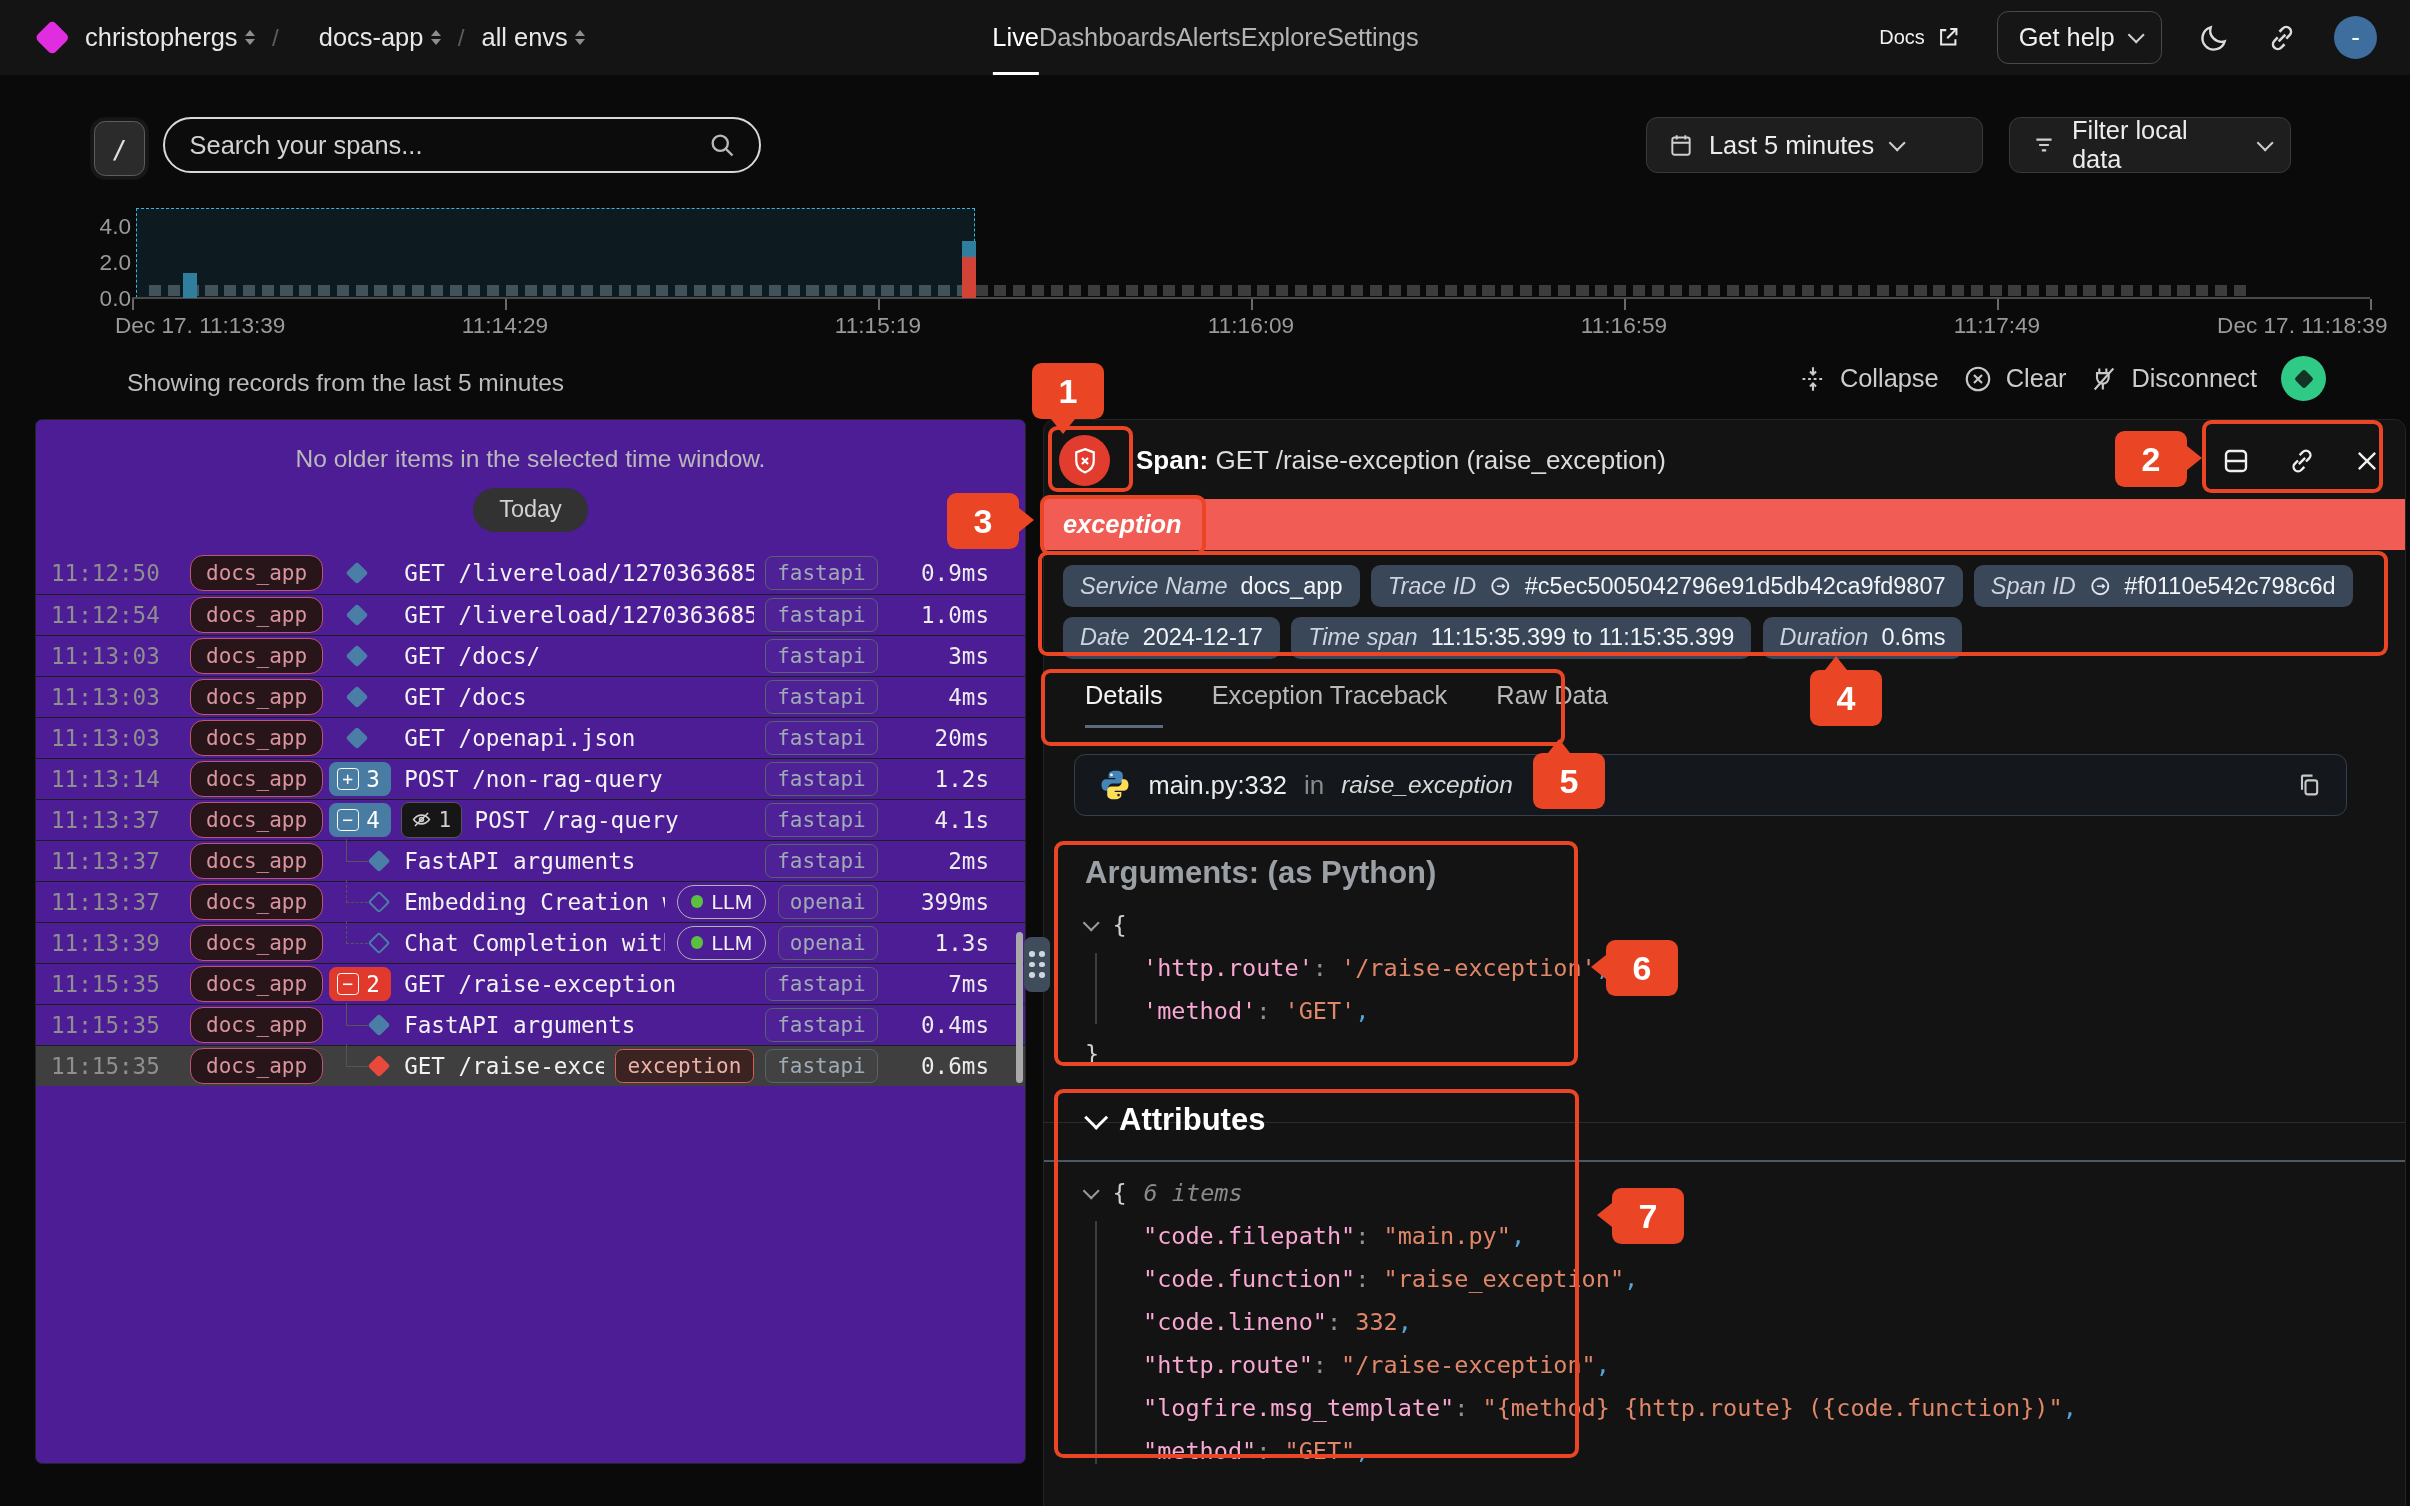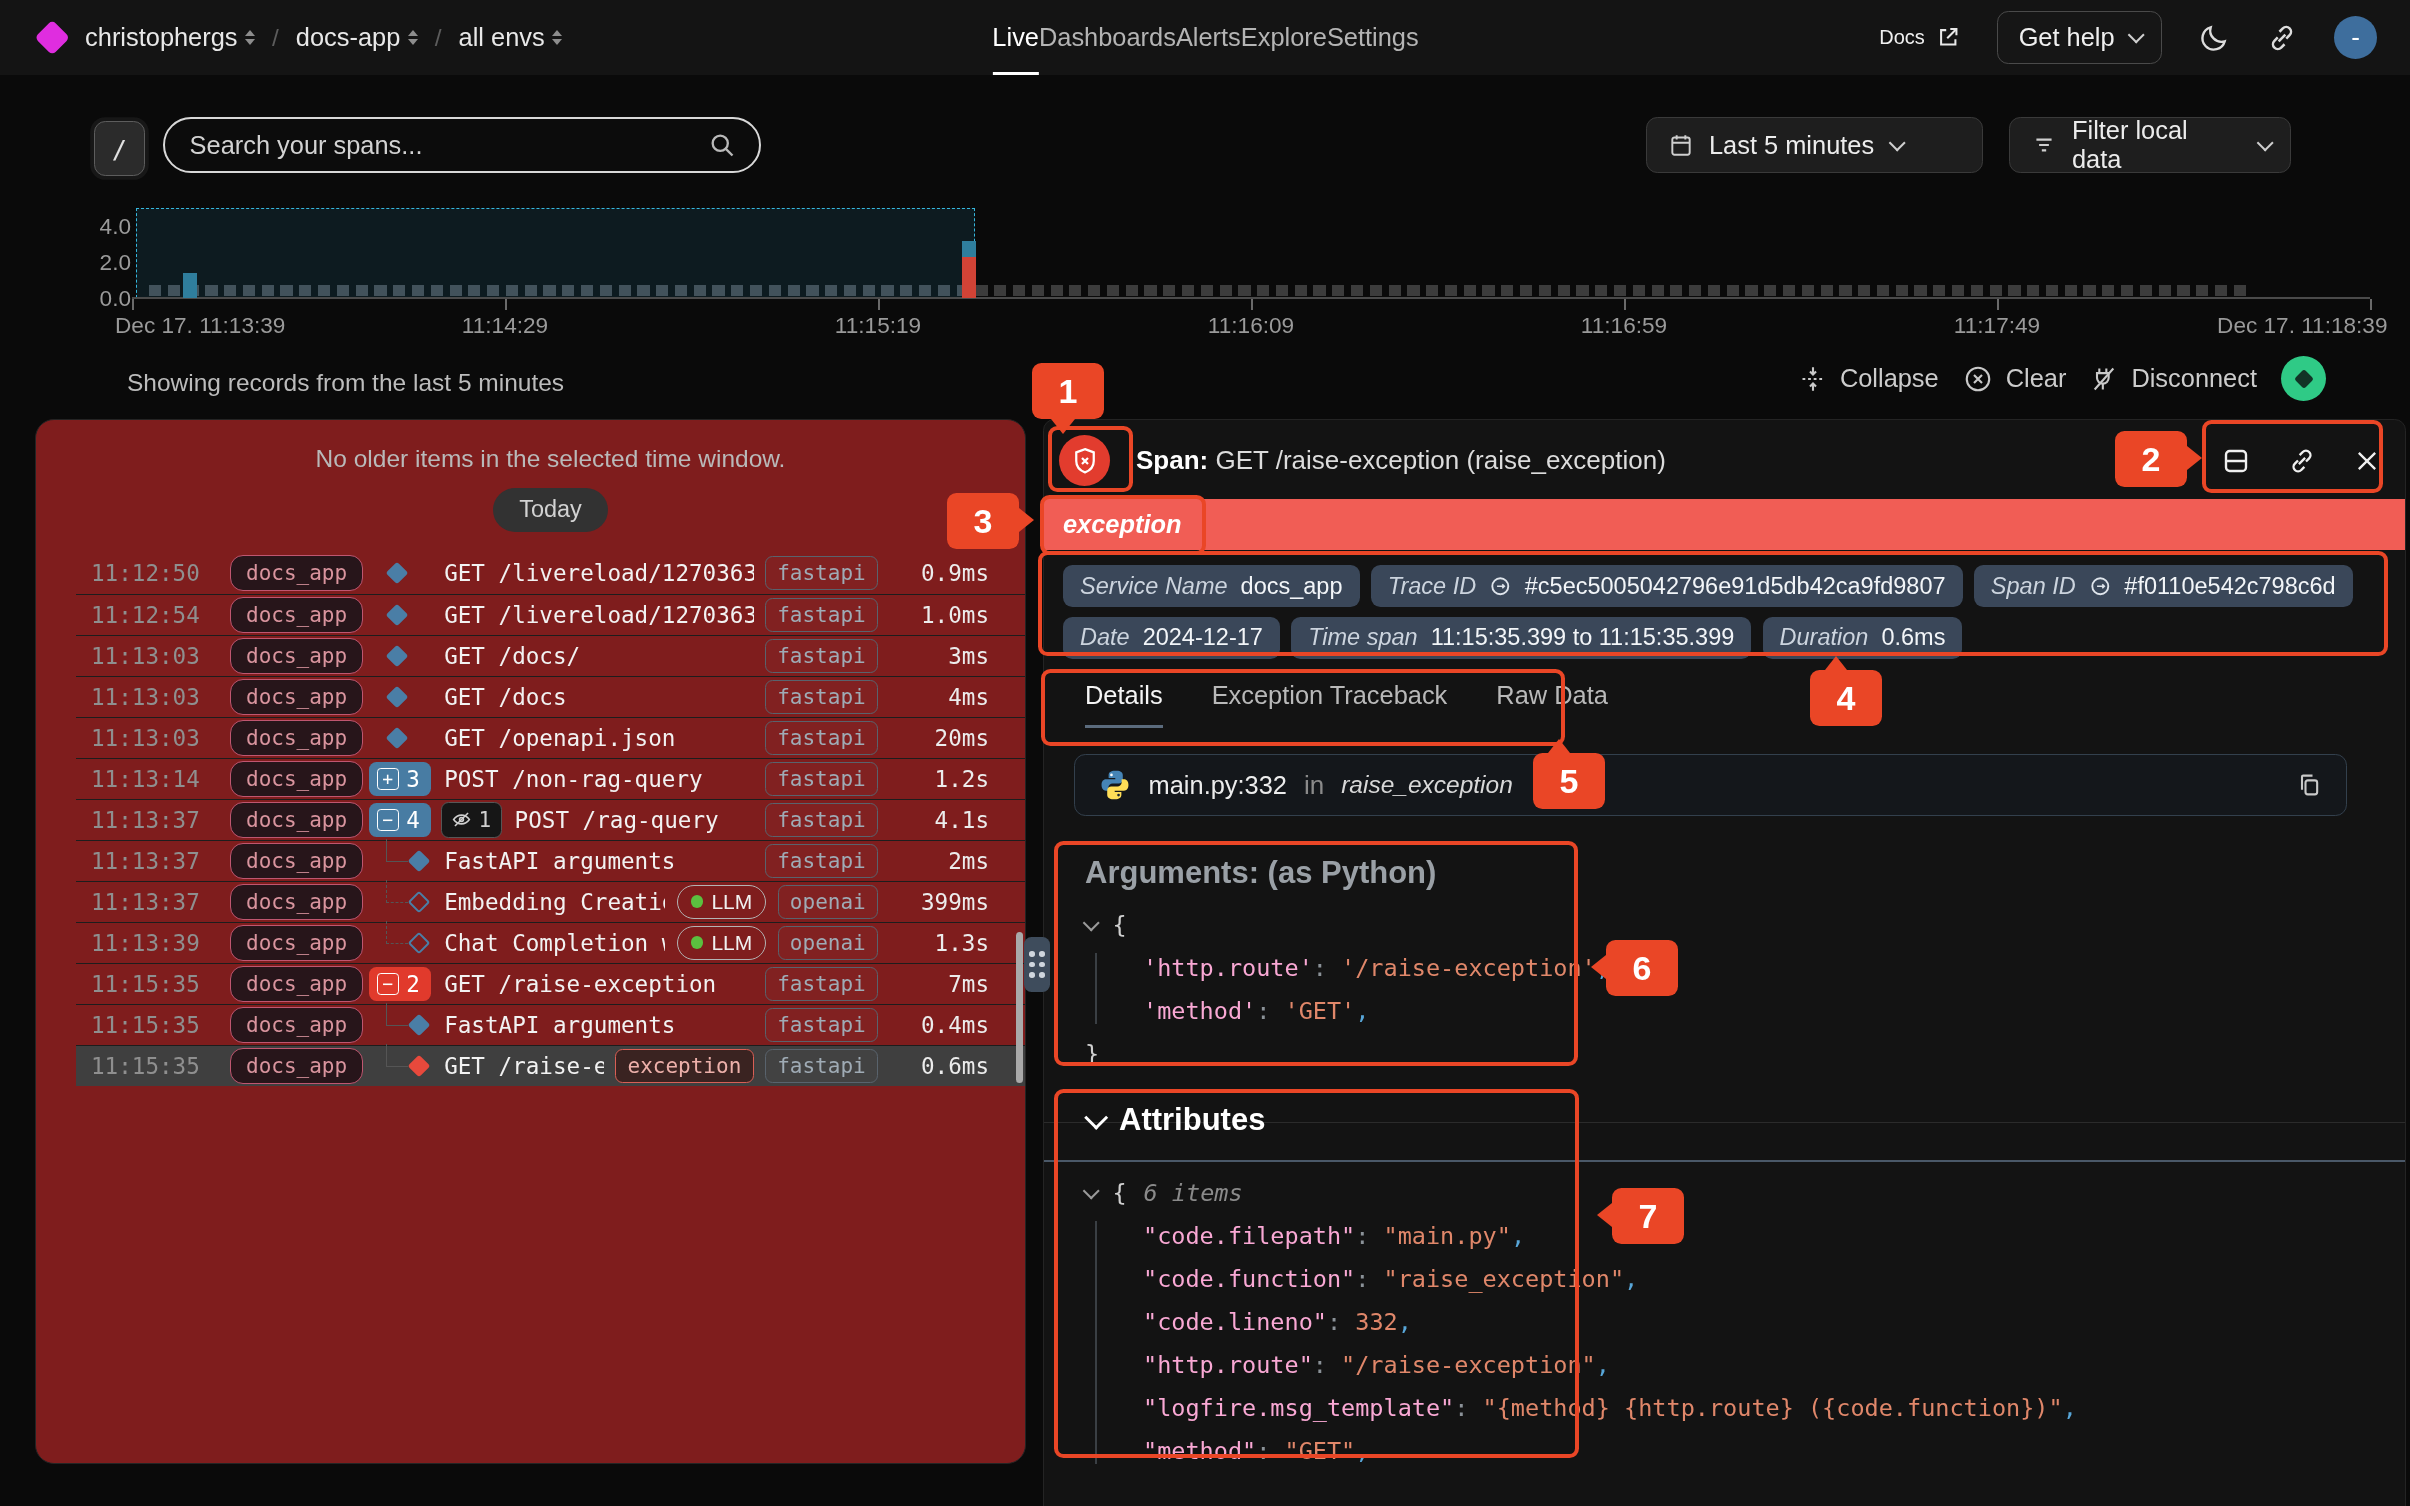--- a/index.html
+++ b/index.html
@@ -51,21 +51,21 @@
   .bar seg{display:block;width:100%;}
 
   
   #showing-text{position:absolute;left:127px;top:369px;font-size:24.5px;color:#bcbcbc;}
   #status-actions{position:absolute;right:85px;top:356px;display:flex;align-items:center;gap:24px;}
   .status-btn{display:flex;align-items:center;gap:13px;font-size:25.4px;color:#cccccc;}
   #live-indicator{width:45px;height:45px;border-radius:50%;background:#2fca86;display:flex;align-items:center;justify-content:center;}
   #live-indicator b{width:14px;height:14px;background:#123326;transform:rotate(45deg);border-radius:2.8px;}
 
   
-  #left-panel{position:absolute;left:35px;top:419px;width:991px;height:1045px;background:#7f1d1d;border:0.9px solid #242424;border-radius:19px;box-sizing:border-box;overflow:hidden;padding-left:40px;}
+  #left-panel{position:absolute;left:35px;top:419px;width:991px;height:1045px;background:#4c1d95;border:0.9px solid #242424;border-radius:7px;box-sizing:border-box;overflow:hidden;}
   #right-panel{position:absolute;left:1043px;top:419px;width:1363px;height:1317px;background:#131313;border:0.9px solid #242424;border-radius:11.3px;box-sizing:border-box;overflow:hidden;}
   #panel-divider{position:absolute;left:1024px;top:937px;width:26px;height:55px;background:#3e4c5c;border-radius:7.5px;display:grid;grid-template-columns:5.6px 5.6px;gap:4.7px;place-content:center;z-index:30;}
   #panel-divider i{width:5.6px;height:5.6px;border-radius:50%;background:#cfd6de;}
   #left-scrollthumb{position:absolute;left:1016px;top:932px;width:6.6px;height:151px;background:#a9a9a9;border-radius:3.8px;z-index:29;}
 
   
   #empty-message{margin-top:24.5px;text-align:center;font-size:24.5px;color:#b9b9b9;}
   #today-wrap{text-align:center;margin-top:15px;}
   #today-btn{display:inline-block;background:#323232;border-radius:22.6px;padding:8.5px 26px;font-size:23.5px;color:#d2d2d2;}
   #rows{margin-top:21px;}
@@ -166,21 +166,21 @@
     <div class="logo-diamond"></div>
     <div id="breadcrumb">
         <span class="bc-item" style="display: inline-flex; align-items: center;">
           <span>christophergs</span>
           <span class="updown">
             <i class="up"></i>
             <i class="dn"></i>
           </span>
         </span>
         <span class="sep">/</span>
-        <span class="bc-item" style="display: inline-flex; align-items: center;">
+        <span class="bc-item" style="display: inline-flex; align-items: center; margin-left: 23px;">
           <span>docs-app</span>
           <span class="updown">
             <i class="up"></i>
             <i class="dn"></i>
           </span>
         </span>
         <span class="sep">/</span>
         <span class="bc-item" style="display: inline-flex; align-items: center;">
           <span>all envs</span>
           <span class="updown">

